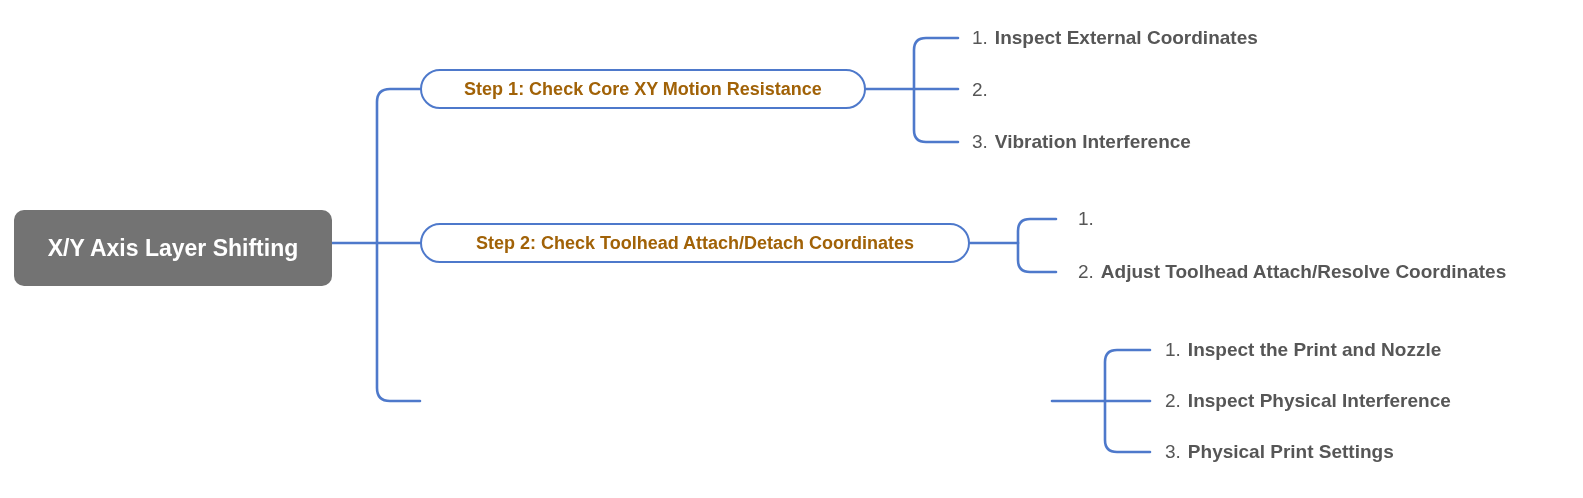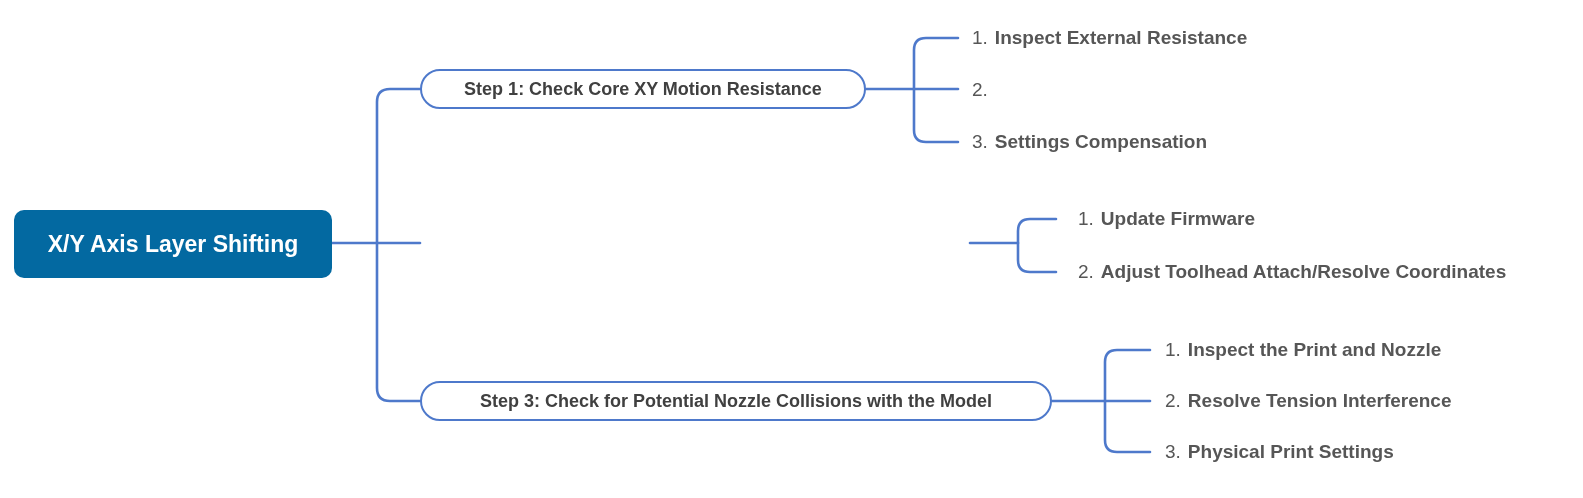--- a/index.html
+++ b/index.html
@@ -27,22 +27,22 @@
     fill: none;
     stroke: #4E79CB;
     stroke-width: 2.6;
     stroke-linecap: round;
   }
   .root-node {
     position: absolute;
     left: 14px;
     top: 210px;
     width: 318px;
-    height: 68px;
-    background: #0369a1;
+    height: 76px;
+    background: #737373;
     border-radius: 10px;
     display: flex;
     align-items: center;
     justify-content: center;
     z-index: 2;
     box-sizing: border-box;
   }
   .root-node span {
     color: #ffffff;
     font-size: 23px;
@@ -55,21 +55,21 @@
     background: #ffffff;
     border: 2.6px solid #4E79CB;
     border-radius: 21px;
     display: flex;
     align-items: center;
     justify-content: center;
     z-index: 2;
     box-sizing: border-box;
   }
   .step-node span {
-    color: #404040;
+    color: #a16207;
     font-size: 18px;
     font-weight: bold;
     white-space: nowrap;
     text-align: right;
   }
   .step-1 { left: 420px; top: 69px;  width: 446px; }
   .step-2 { left: 420px; top: 223px; width: 550px; }
   .step-3 { left: 420px; top: 381px; width: 632px; }
   .leaf {
     position: absolute;
@@ -113,51 +113,50 @@
     <path d="M 1150 350 H 1117 Q 1105 350 1105 362 V 440 Q 1105 452 1117 452 H 1150"></path>
   </svg>
 
   <div class="root-node">
     <span>X/Y Axis Layer Shifting</span>
   </div>
 
   <div class="step-node step-1">
     <span>Step 1: Check Core XY Motion Resistance</span>
   </div>
-  <div class="step-node step-3">
-    <span>Step 3: Check for Potential Nozzle Collisions with the Model</span>
+  <div class="step-node step-2">
+    <span>Step 2: Check Toolhead Attach/Detach Coordinates</span>
   </div>
 
   <div class="leaf s1" style="top:38px">
     <span class="num">1.</span>
-    <span class="txt">Inspect External Resistance</span>
+    <span class="txt">Inspect External Coordinates</span>
   </div>
   <div class="leaf s1" style="top:90px">
     <span class="num">2.</span>
   </div>
   <div class="leaf s1" style="top:142px">
     <span class="num">3.</span>
-    <span class="txt">Settings Compensation</span>
+    <span class="txt">Vibration Interference</span>
   </div>
 
   <div class="leaf s2" style="top:219px">
     <span class="num">1.</span>
-    <span class="txt">Update Firmware</span>
   </div>
   <div class="leaf s2" style="top:272px">
     <span class="num">2.</span>
     <span class="txt">Adjust Toolhead Attach/Resolve Coordinates</span>
   </div>
 
   <div class="leaf s3" style="top:350px">
     <span class="num">1.</span>
     <span class="txt">Inspect the Print and Nozzle</span>
   </div>
   <div class="leaf s3" style="top:401px">
     <span class="num">2.</span>
-    <span class="txt">Resolve Tension Interference</span>
+    <span class="txt">Inspect Physical Interference</span>
   </div>
   <div class="leaf s3" style="top:452px">
     <span class="num">3.</span>
     <span class="txt">Physical Print Settings</span>
   </div>
 
 </div>
 
 </body></html>

